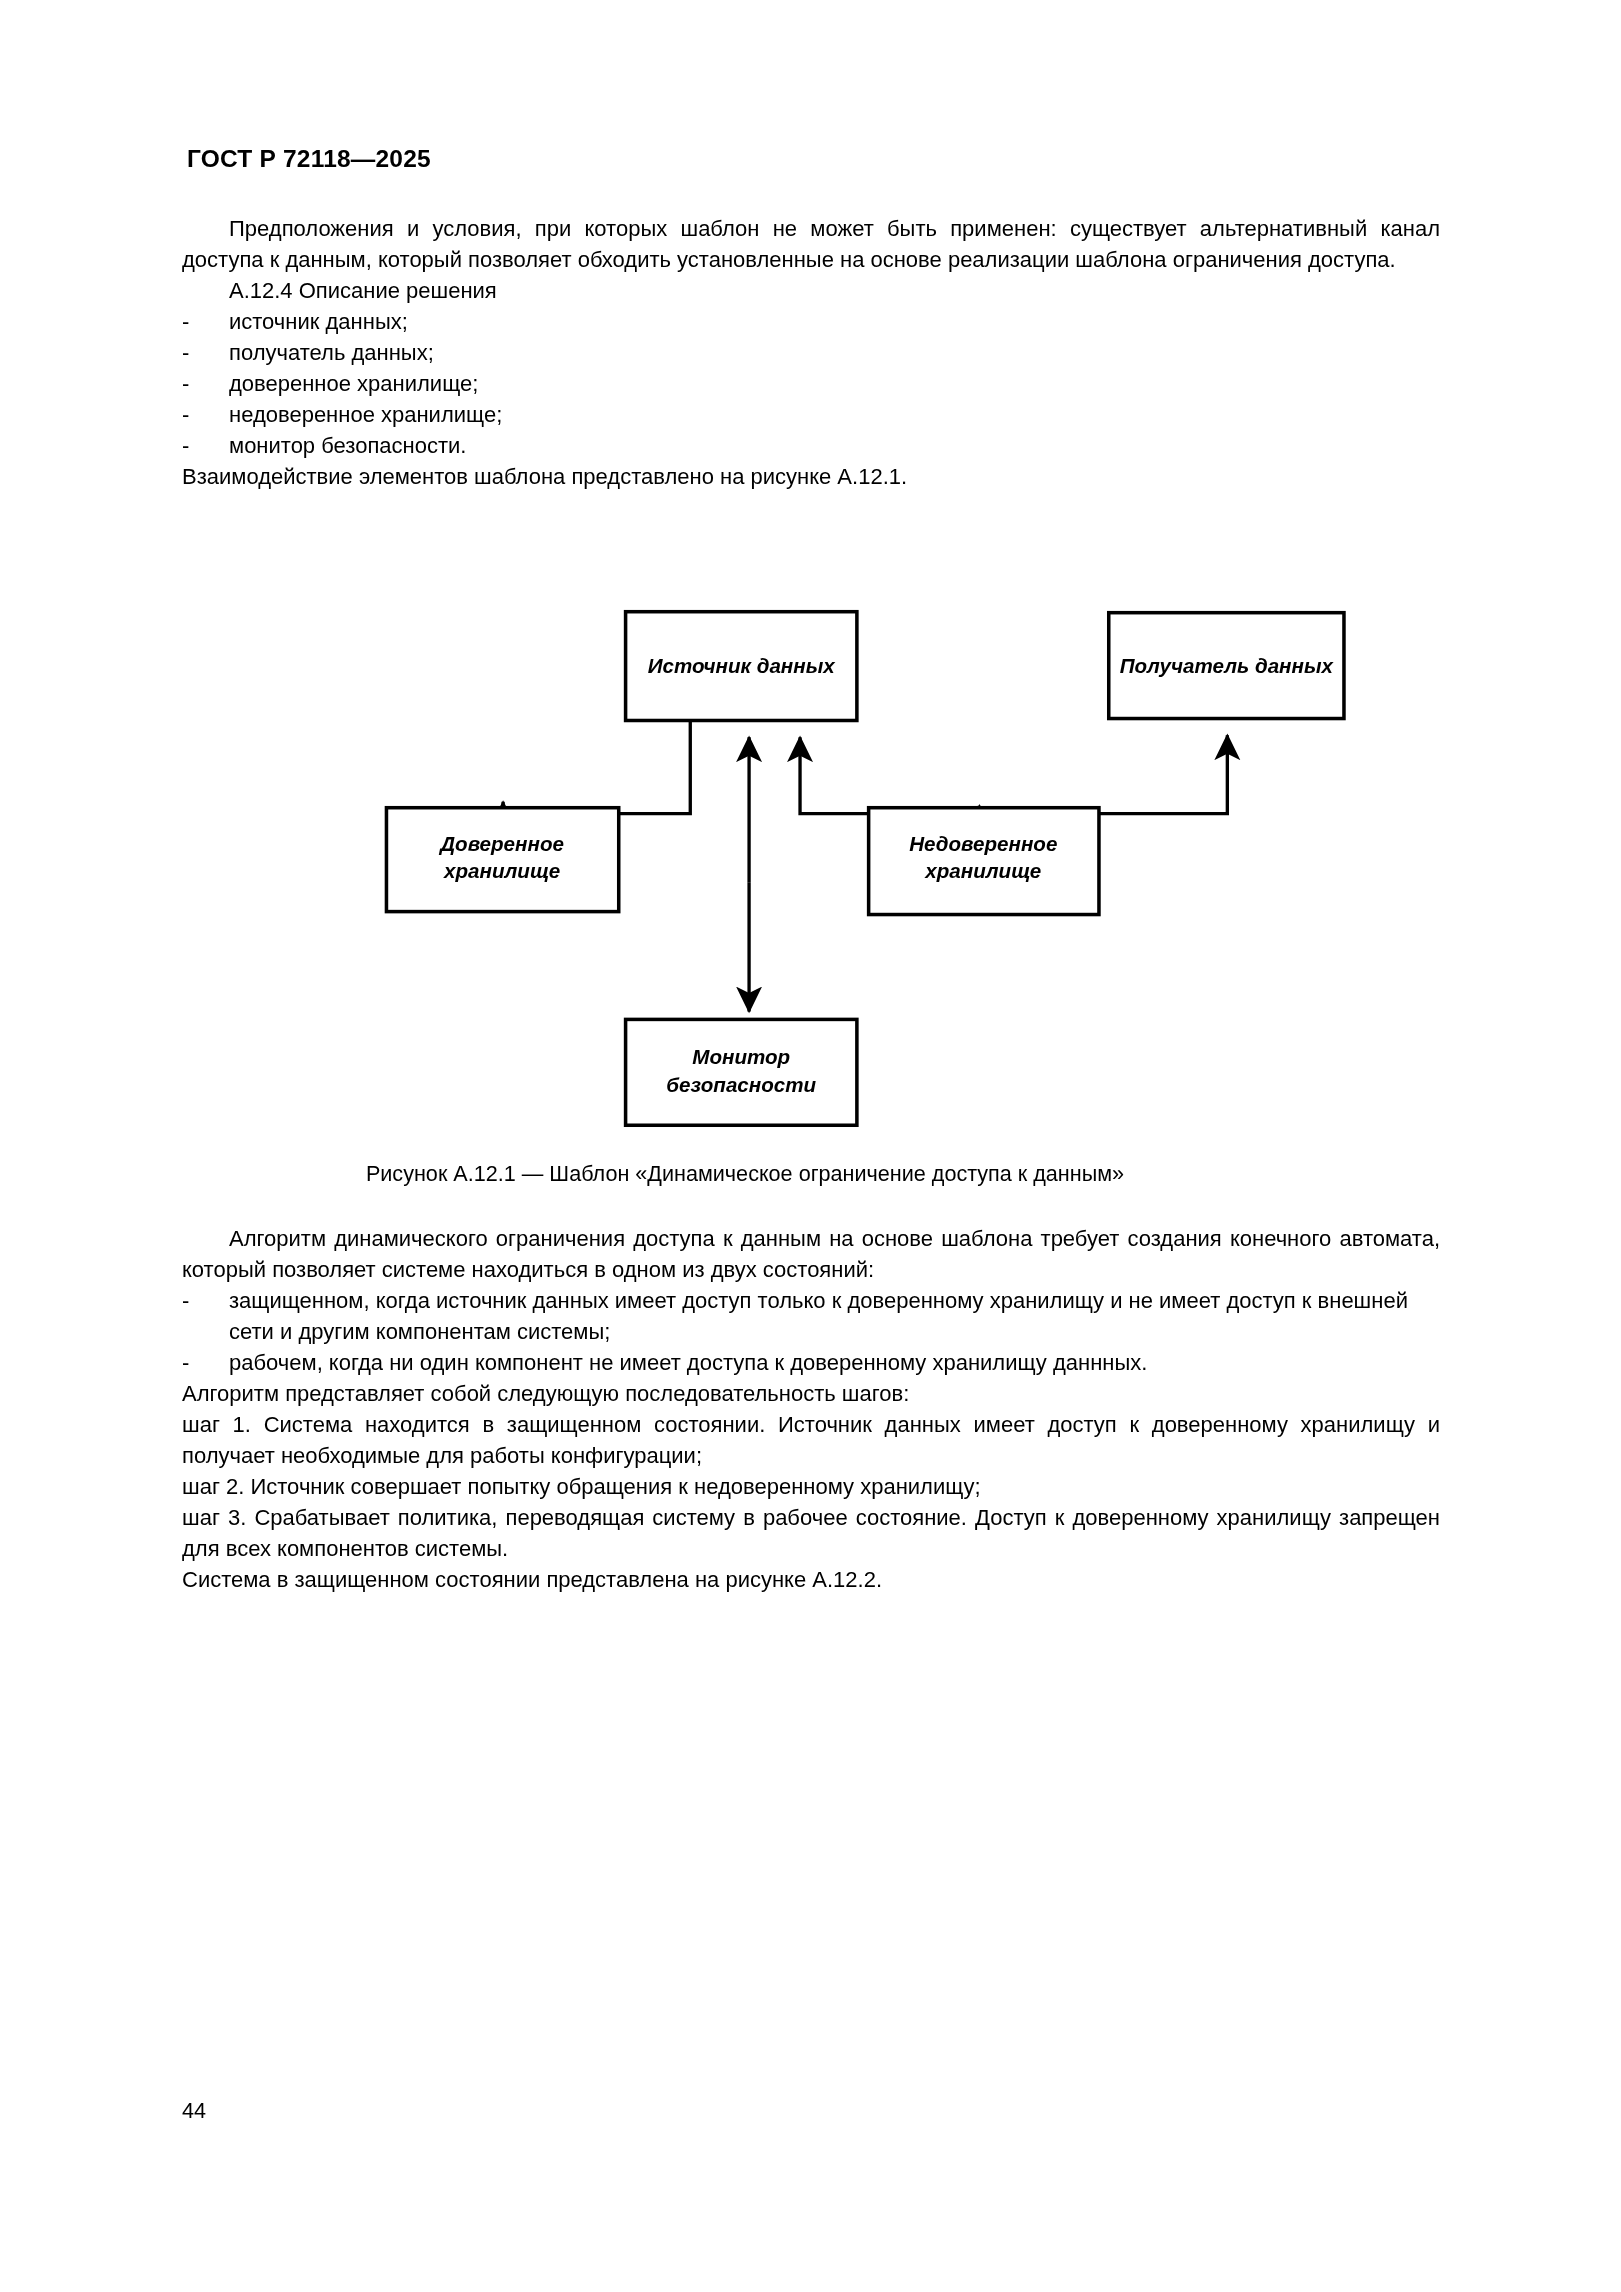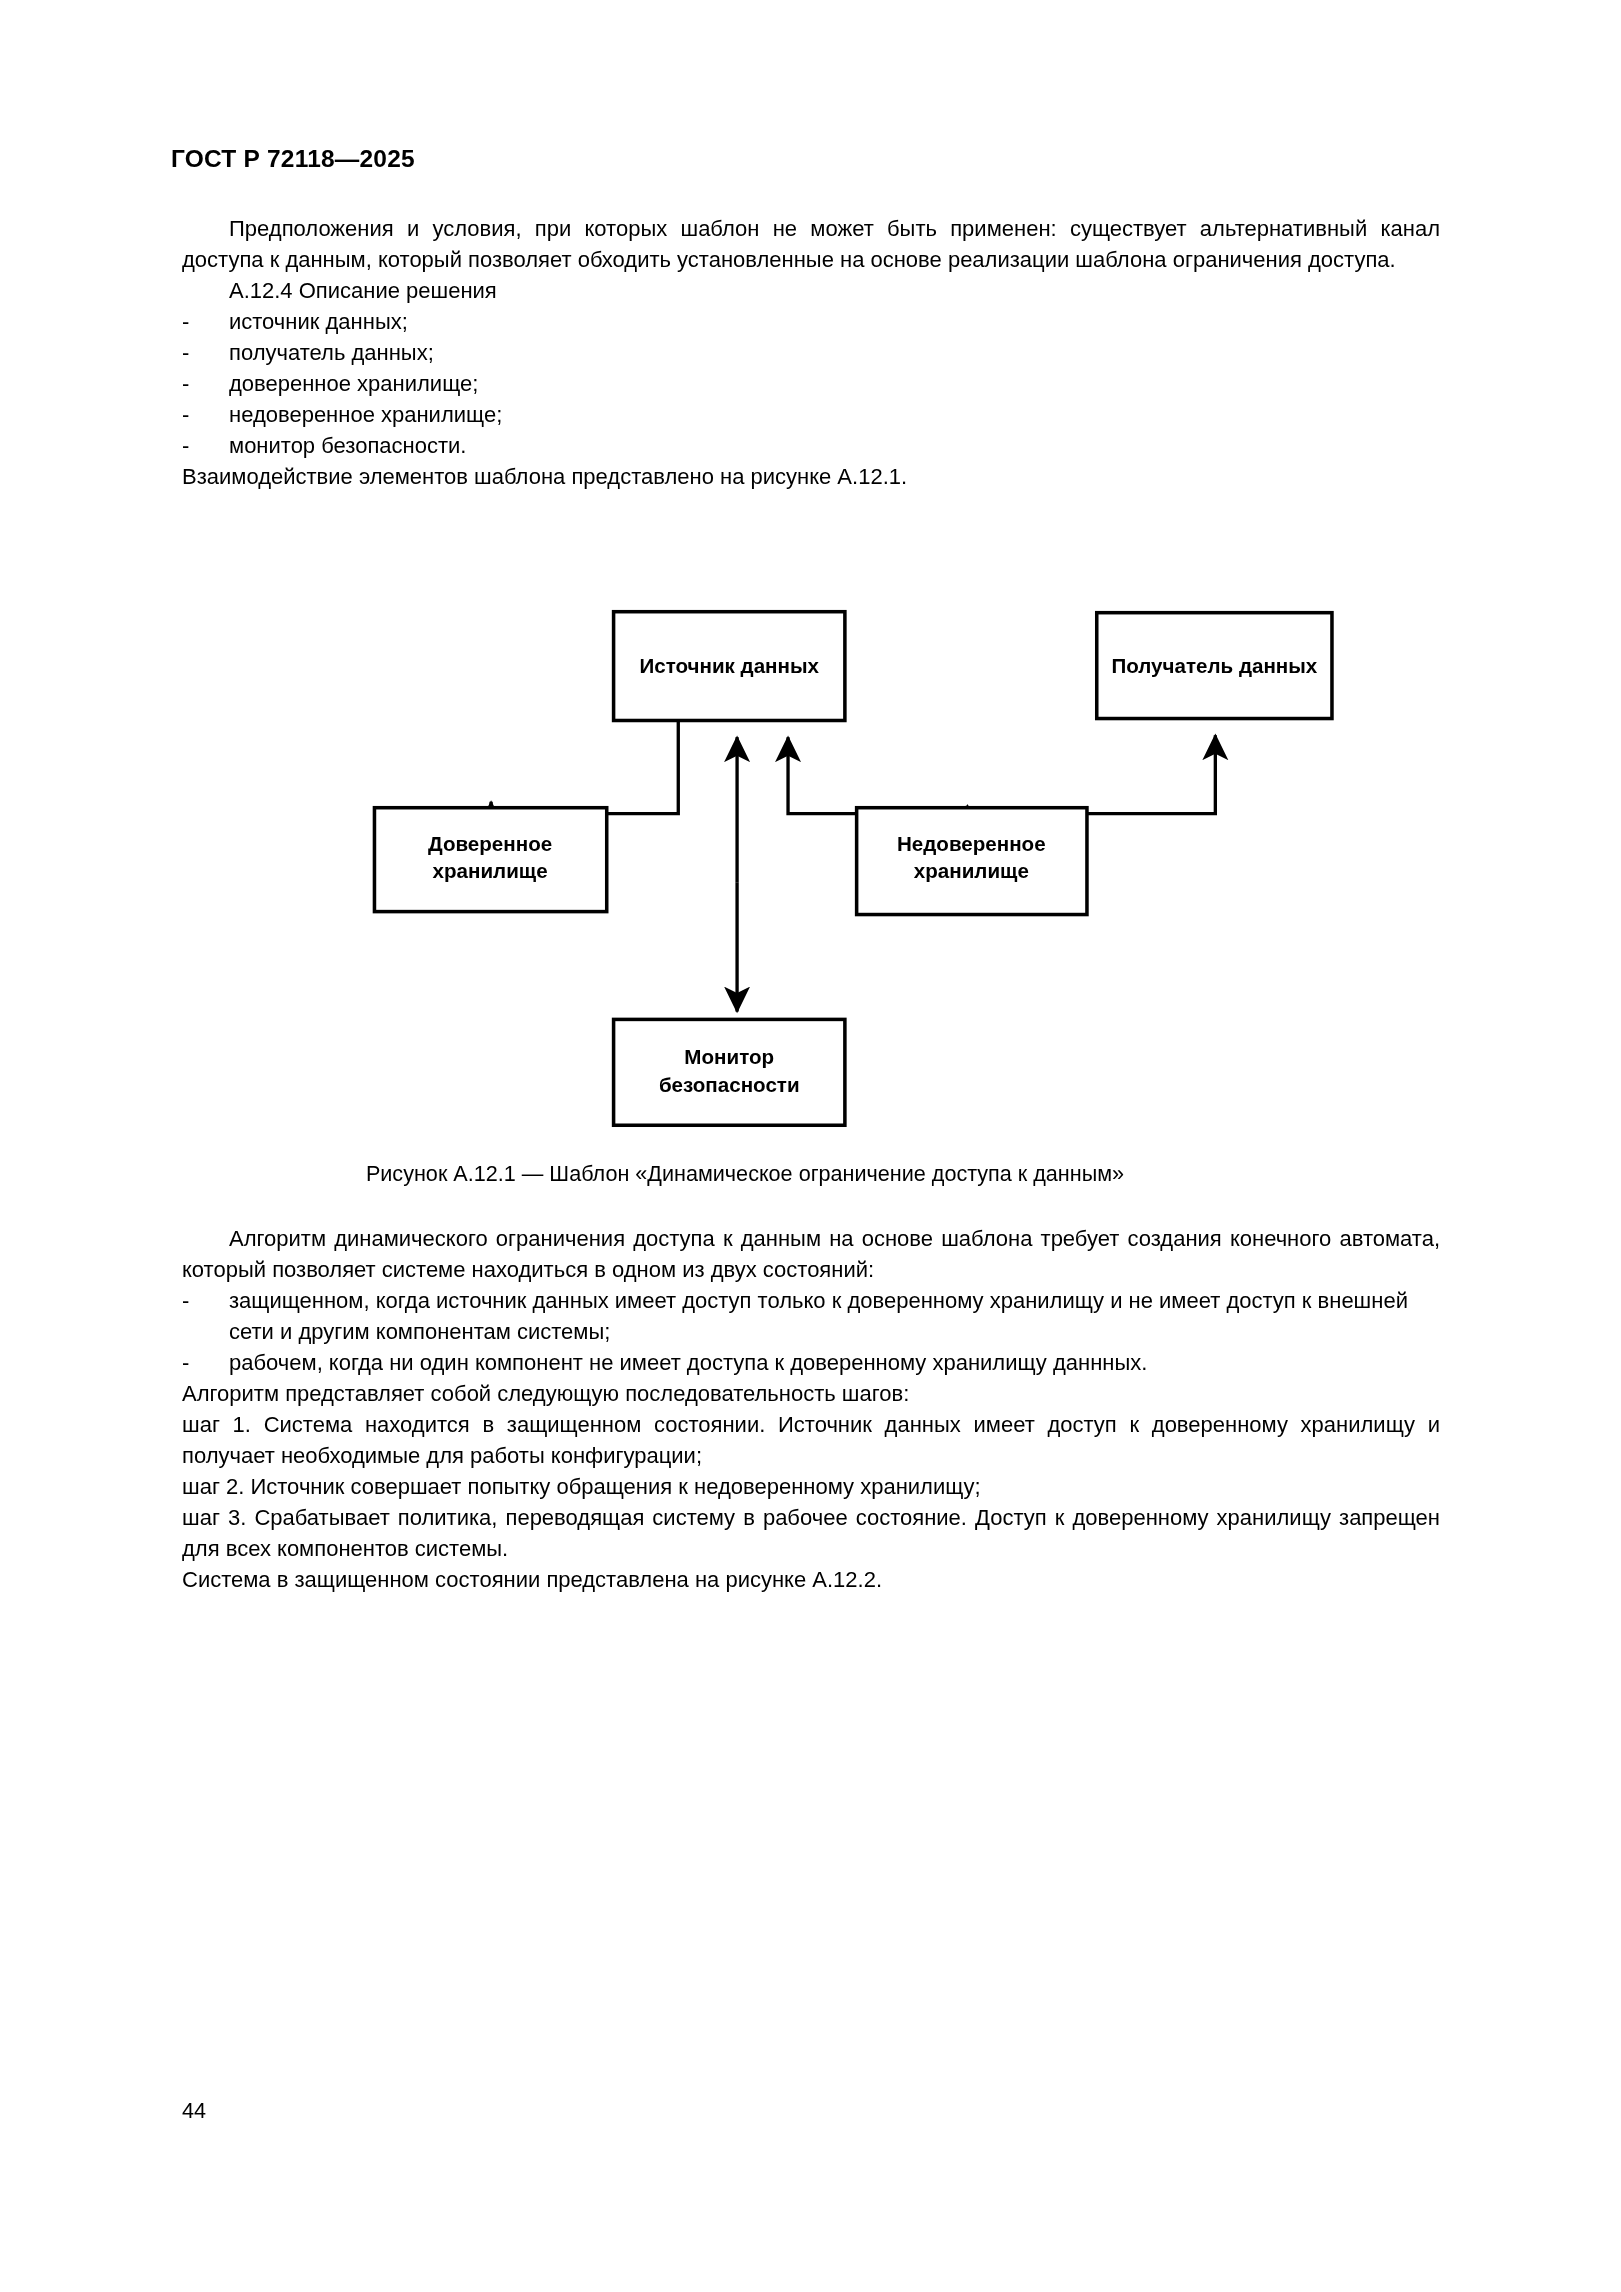--- a/index.html
+++ b/index.html
@@ -18,21 +18,21 @@
 
   .page {
     position: absolute;
     inset: 0;
     padding: 0;
   }
 
   
   .doc-header {
     position: absolute;
-    left: 171px;
+    left: 187px;
     top: 145px;
     font-size: 24.5px;
     font-weight: bold;
     letter-spacing: 0.2px;
     white-space: nowrap;
   }
 
   
   .content {
     position: absolute;
@@ -72,24 +72,25 @@
   }
   ul.dashlist li .dash {
     position: absolute;
     left: 0px;
     top: 0;
   }
 
   
   .figure-wrap {
     position: absolute;
-    left: 4px;
+    left: 16px;
     top: 588px;
     width: 1407px;
     height: 608px;
+    font-style: italic;
   }
   .fig-svg { display: block; }
 
   .fig-caption {
     position: absolute;
     left: 0;
     top: 1159px;
     width: 1490px;
     text-align: center;
     font-size: 21.6px;

